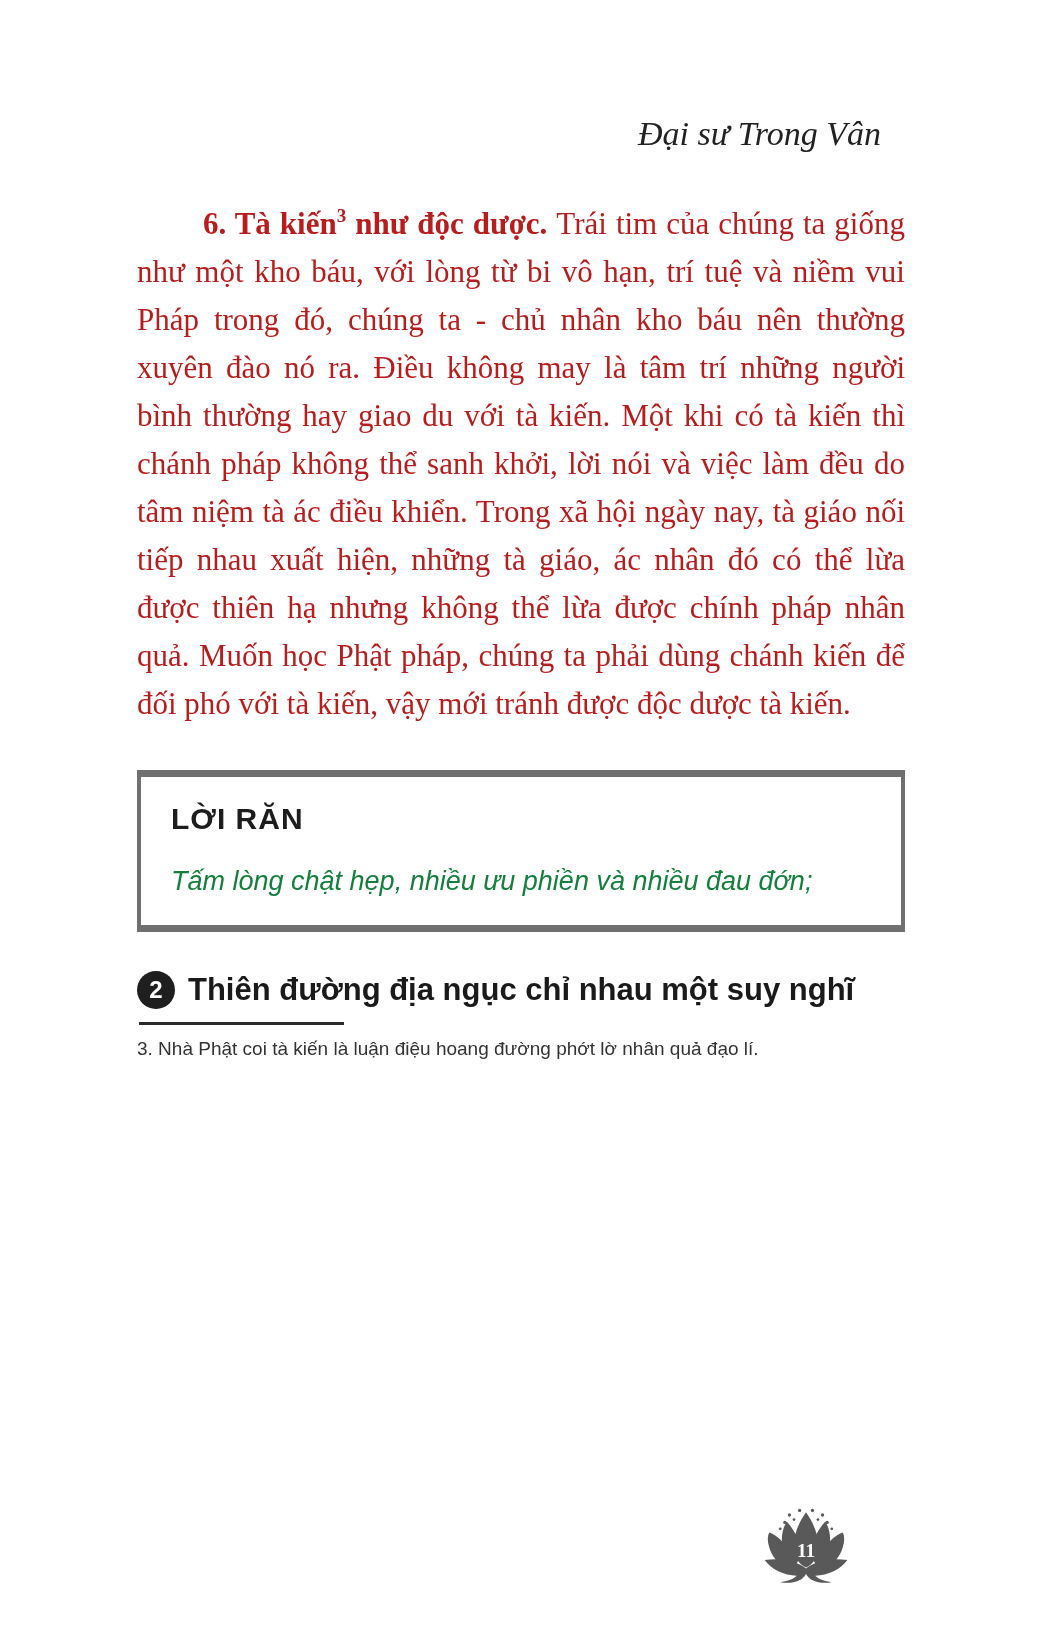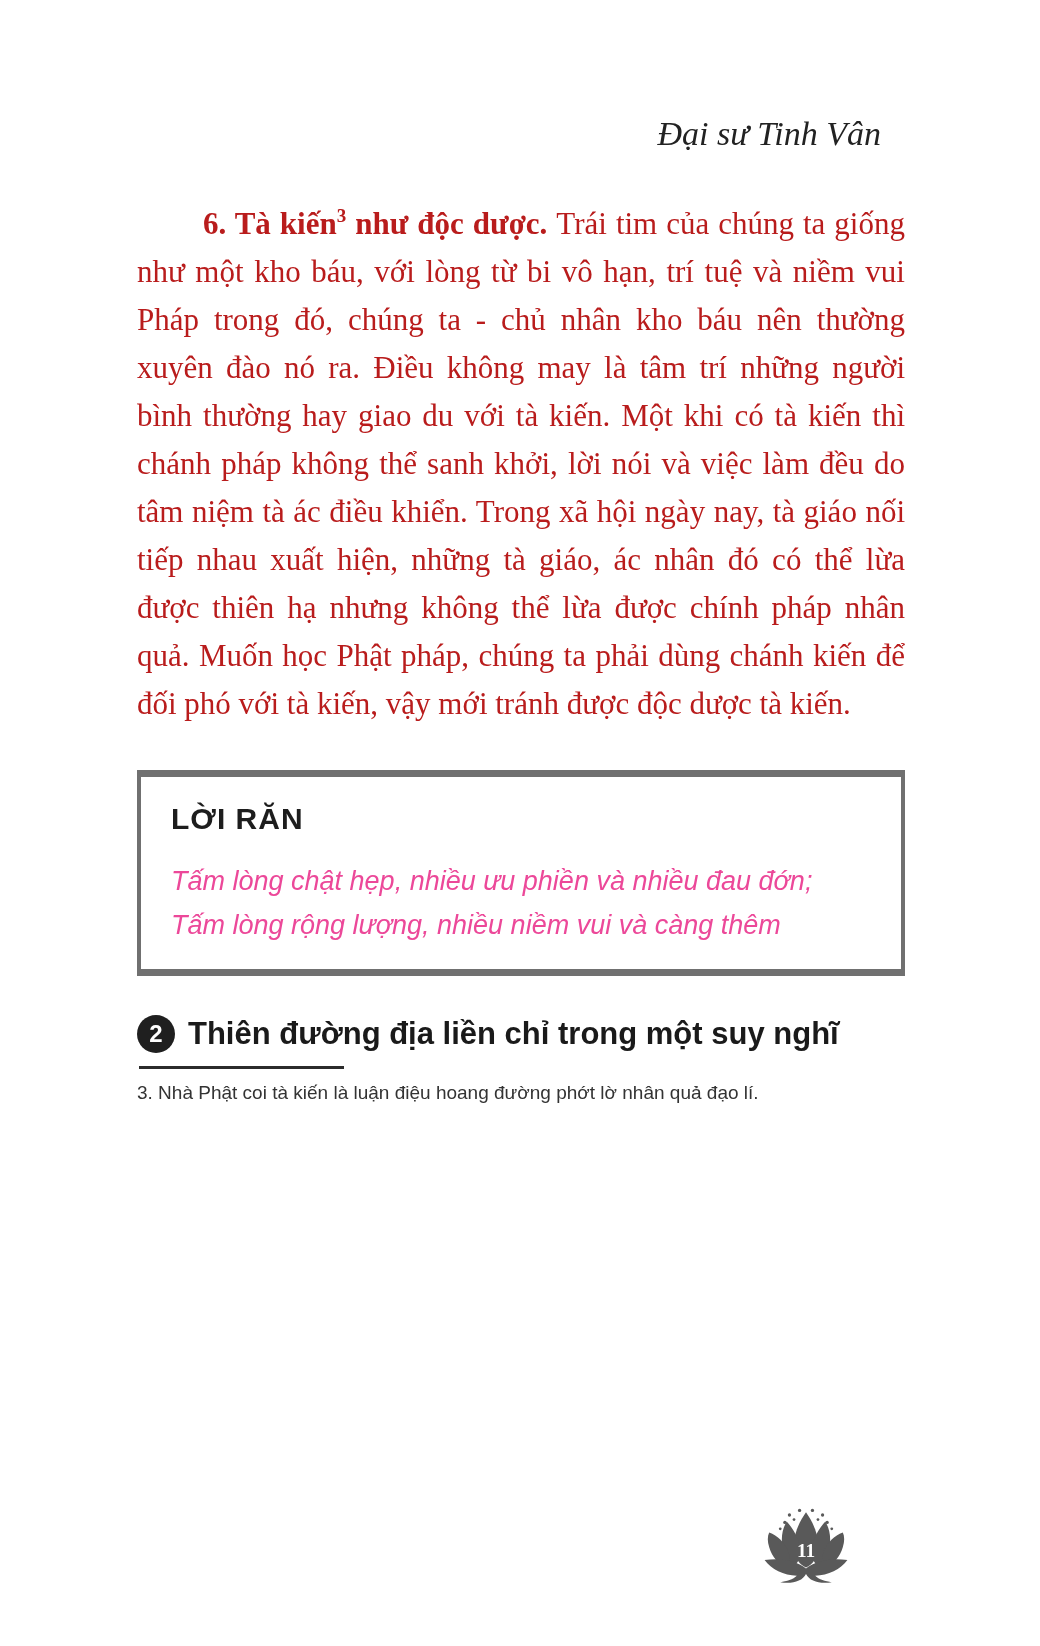--- a/index.html
+++ b/index.html
@@ -57,21 +57,21 @@
     line-height: 32px;
     letter-spacing: 1px;
     color: #1d1d1d;
   }
   .advice-body {
     margin-top: 24px;
     font-family: "Liberation Sans", "DejaVu Sans", sans-serif;
     font-style: italic;
     font-size: 27px;
     line-height: 44px;
-    color: #ec4899;
+    color: #15803d;
   }
   .section-heading {
     margin-top: 38px;
     display: flex;
     align-items: center;
     gap: 13px;
     font-family: "Liberation Sans", "DejaVu Sans", sans-serif;
     font-weight: bold;
     font-size: 31px;
     line-height: 40px;
@@ -122,35 +122,34 @@
     height: 92px;
   }
   .lotus-wrap svg { display: block; }
 </style>
 </head>
 <body>
 
 <div class="page">
   <div class="content">
 
-    <div class="running-head">Đại sư Tinh Vân</div>
+    <div class="running-head">Đại sư Trong Vân</div>
 
     <p class="para-main"><strong><span>6. Tà kiến</span><sup>3</sup><span> như độc dược. </span></strong><span>Trái tim của chúng ta giống như một kho báu, với lòng từ bi vô hạn, trí tuệ và niềm vui Pháp trong đó, chúng ta - chủ nhân kho báu nên thường xuyên đào nó ra. Điều không may là tâm trí những người bình thường hay giao du với tà kiến. Một khi có tà kiến thì chánh pháp không thể sanh khởi, lời nói và việc làm đều do tâm niệm tà ác điều khiển. Trong xã hội ngày nay, tà giáo nối tiếp nhau xuất hiện, những tà giáo, ác nhân đó có thể lừa được thiên hạ nhưng không thể lừa được chính pháp nhân quả. Muốn học Phật pháp, chúng ta phải dùng chánh kiến để đối phó với tà kiến, vậy mới tránh được độc dược tà kiến.</span></p>
 
     <div class="advice-box">
       <div class="advice-title">LỜI RĂN</div>
       <div class="advice-body">
         <div>Tấm lòng chật hẹp, nhiều ưu phiền và nhiều đau đớn;</div>
-        <div>Tấm lòng rộng lượng, nhiều niềm vui và càng thêm</div>
       </div>
     </div>
 
     <div class="section-heading">
       <span class="num-badge">2</span>
-      <span>Thiên đường địa liền chỉ trong một suy nghĩ</span>
+      <span>Thiên đường địa ngục chỉ nhau một suy nghĩ</span>
     </div>
 
 
     <div class="footnote-rule"></div>
     <div class="footnote">3. Nhà Phật coi tà kiến là luận điệu hoang đường phớt lờ nhân quả đạo lí.</div>
 
   </div>
 
   <div class="lotus-wrap">
     <svg viewBox="0 0 100 95" width="92" height="92" aria-hidden="true">

